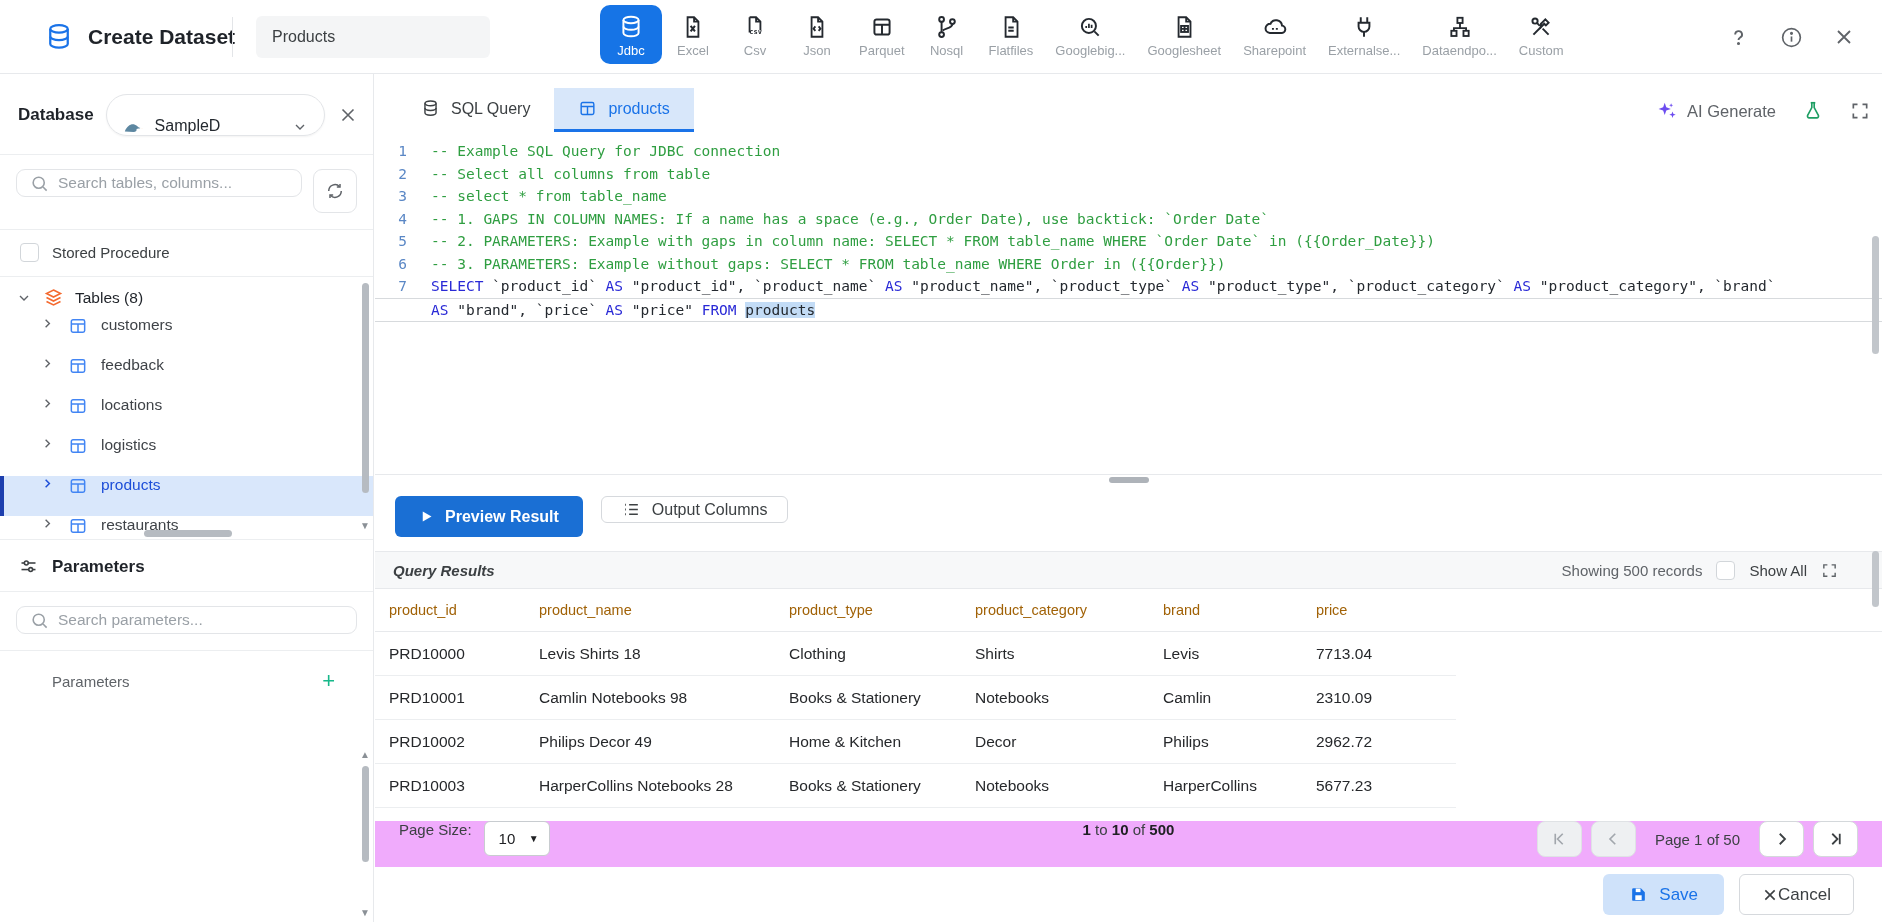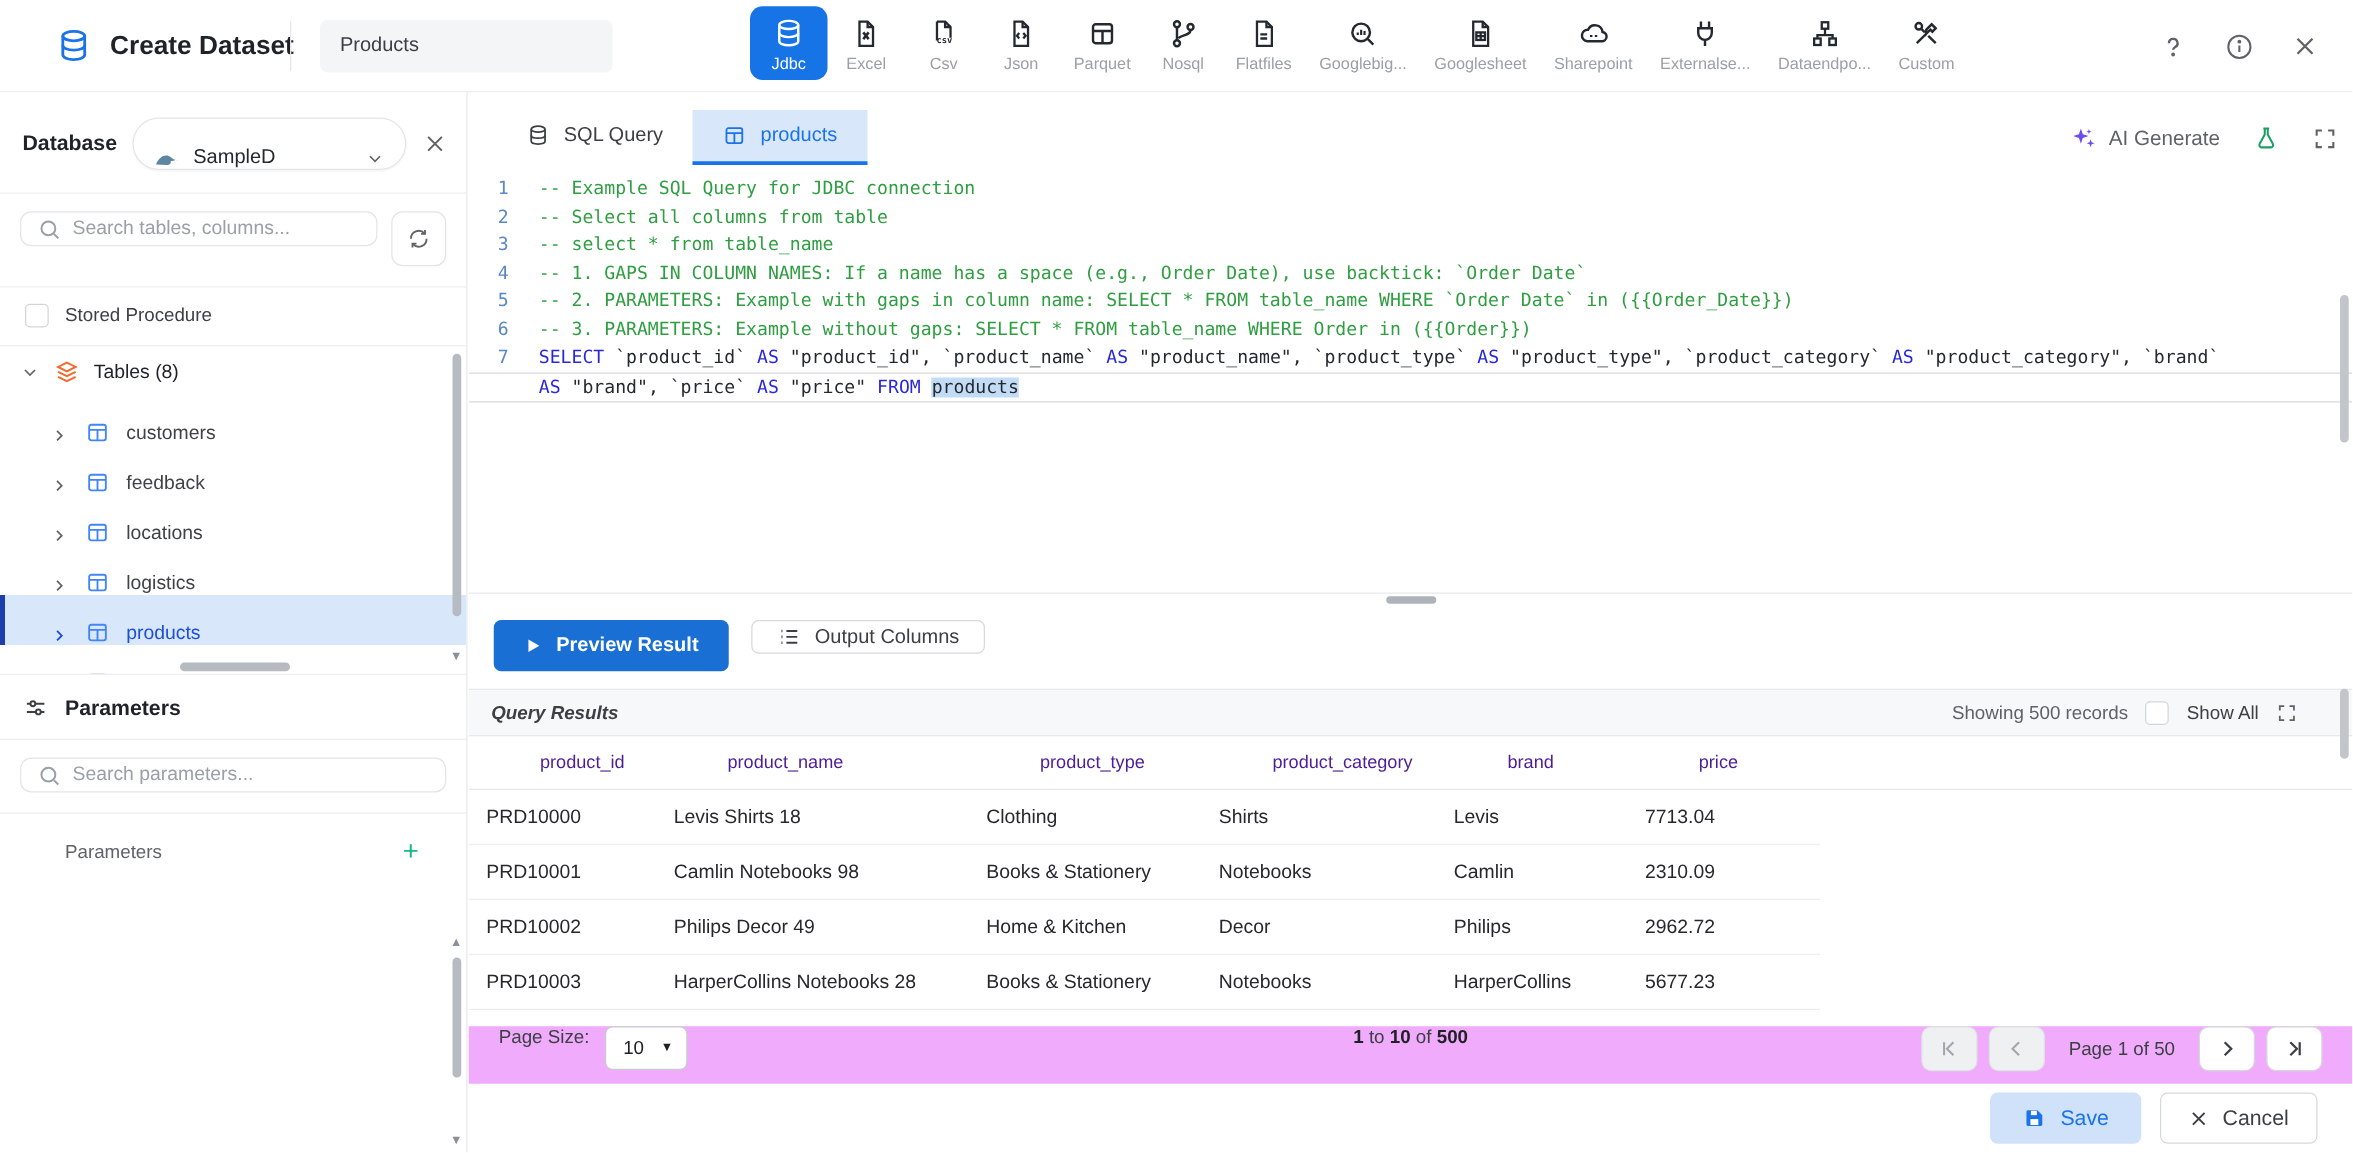--- a/index.html
+++ b/index.html
@@ -30,21 +30,21 @@
   .search-row { display:flex; gap:11px; padding:14px 16px 16px; }
   .search-box { flex:1; display:flex; align-items:center; gap:9px; height:28px; border:1px solid #e3e5e8; border-radius:9px; padding:0 13px; color:#9aa0a6; }
   .search-box input { border:none; outline:none; flex:1; font-size:15.5px; font-family:"Liberation Sans", sans-serif; color:#3c4043; background:transparent; }
   .search-box input::placeholder { color:#9aa0a6; }
   .refresh-btn { width:44px; height:44px; border:1px solid #e3e5e8; border-radius:9px; background:#fff; display:grid; place-items:center; color:#5f6368; cursor:pointer; }
   .sp-row { display:flex; align-items:center; gap:13px; padding:13px 18px 14px 20px; }
   .checkbox { width:19px; height:19px; border:1.5px solid #d2d6da; border-radius:4px; background:#fff; }
   .sp-label { font-size:15px; color:#3c4043; }
   .tree-area { position:relative; height:262px; overflow:hidden; }
   .tree-header { display:flex; align-items:center; gap:11px; padding:10px 16px 8px 16px; font-size:15.5px; color:#1f2329; }
-  .tree-item { display:flex; align-items:flex-end; gap:13px; height:40px; padding-left:36px; font-size:15.5px; color:#3f4348; border-left:4px solid transparent; cursor:pointer; }
+  .tree-item { display:flex; align-items:flex-start; gap:13px; height:40px; padding-left:36px; font-size:15.5px; color:#3f4348; border-left:4px solid transparent; cursor:pointer; }
   .tree-item.selected { background:#d9e7fb; border-left-color:#1d3fae; color:#1d4ed8; }
   .vscroll { position:absolute; width:7px; border-radius:4px; background:#b6bbc1; }
   .hscroll { position:absolute; height:7px; border-radius:4px; background:#b6bbc1; }
   .scroll-arrow { position:absolute; font-size:10px; color:#8a9096; line-height:10px; }
   .params-header { display:flex; align-items:center; gap:13px; padding:16px 18px 14px; border-top:1px solid #eceef0; }
   .params-title { font-weight:700; font-size:17px; color:#1f2329; }
   .param-row { display:flex; align-items:center; justify-content:space-between; padding:20px 38px 0 52px; }
   .param-label { font-size:15px; color:#5f6368; }
   .plus-btn { color:#17b88a; font-size:22px; line-height:20px; cursor:pointer; }
 
@@ -76,38 +76,38 @@
 
   .results-header { height:38px; background:#f7f8f9; border-top:1px solid #e7e9ec; border-bottom:1px solid #e7e9ec; display:flex; align-items:center; padding:0 18px; position:relative; }
   .results-title { font-weight:700; font-size:15px; color:#3c4043;font-style:italic; }
   .results-right { margin-left:auto; display:flex; align-items:center; gap:14px; padding-right:26px; }
   .showing { font-size:15px; color:#5f6368; }
   .show-all { font-size:15px; color:#3c4043; }
   .results-vbar { position:absolute; right:3px; top:44px; width:7px; height:56px; border-radius:4px; background:#c2c6cb; z-index:5; }
 
   .rgrid { display:grid; grid-template-columns:150px 250px 186px 188px 153px 140px; padding-left:14px; align-items:center; }
   .thead { height:43px; border-bottom:1px solid #e7e9ec; }
-  .th { font-size:14.5px; color:#4c1d95;margin-left:43px; }
+  .th { font-size:14.5px; color:#a16207; }
   .trow { height:44px; border-bottom:1px solid #eceef0; width:1081px; margin-left:0; }
   .td { font-size:15.5px; color:#26282b; }
 
   .pagination { height:46px; background:#f0abfc; display:flex; align-items:flex-start; padding:0 24px; position:relative; margin-top:13px; }
   .ps-label { font-size:15px; color:#3c4043; margin-right:12px; }
   .ps-select { width:66px; height:35px; background:#fff; border:1px solid #c8ccd0; border-radius:6px; display:flex; align-items:center; justify-content:space-between; padding:0 10px 0 14px; font-size:15px; color:#202124; cursor:pointer; }
   .range { position:absolute; left:50%; transform:translateX(-50%); font-size:15px; color:#3c4043; }
   .range b { color:#202124; }
   .pager { margin-left:auto; display:flex; align-items:center; gap:9px; }
   .pg-btn { width:45px; height:36px; border-radius:8px; display:grid; place-items:center; cursor:pointer; }
   .pg-btn.disabled { background:#eef0f2; border:1px solid #dfe2e5; color:#a2a7ad; }
   .pg-btn.enabled { background:#fff; border:1px solid #d4d8db; color:#3c4043; }
   .page-label { font-size:15px; color:#3c4043; margin:0 10px; }
 
   .footer { flex:1; display:flex; align-items:center; justify-content:flex-end; gap:15px; padding-right:28px; background:#fff; }
   .save-btn { display:flex; align-items:center; gap:11px; background:#cfe2fa; color:#1a73e8; font-size:17px; height:41px; padding:0 26px; border:none; border-radius:6px; font-family:"Liberation Sans", sans-serif; cursor:pointer; }
-  .cancel-btn { display:flex; align-items:center; gap:11px; background:#fff; border:1px solid #d6d9dd; color:#3c4043; font-size:17px; height:41px; padding:0 22px; border-radius:6px; font-family:"Liberation Sans", sans-serif; cursor:pointer; }
+  .cancel-btn { display:flex; align-items:center; background:#fff; border:1px solid #d6d9dd; color:#3c4043; font-size:17px; height:41px; padding:0 22px; border-radius:6px; font-family:"Liberation Sans", sans-serif; cursor:pointer; }
 </style>
 </head>
 <body>
 
 <div class="app">
 
   <div class="header">
     <div class="brand">
       <span class="icon">
         <svg width="30" height="30" viewBox="0 0 24 24" fill="none" stroke="#1a73e8" stroke-width="1.8">

